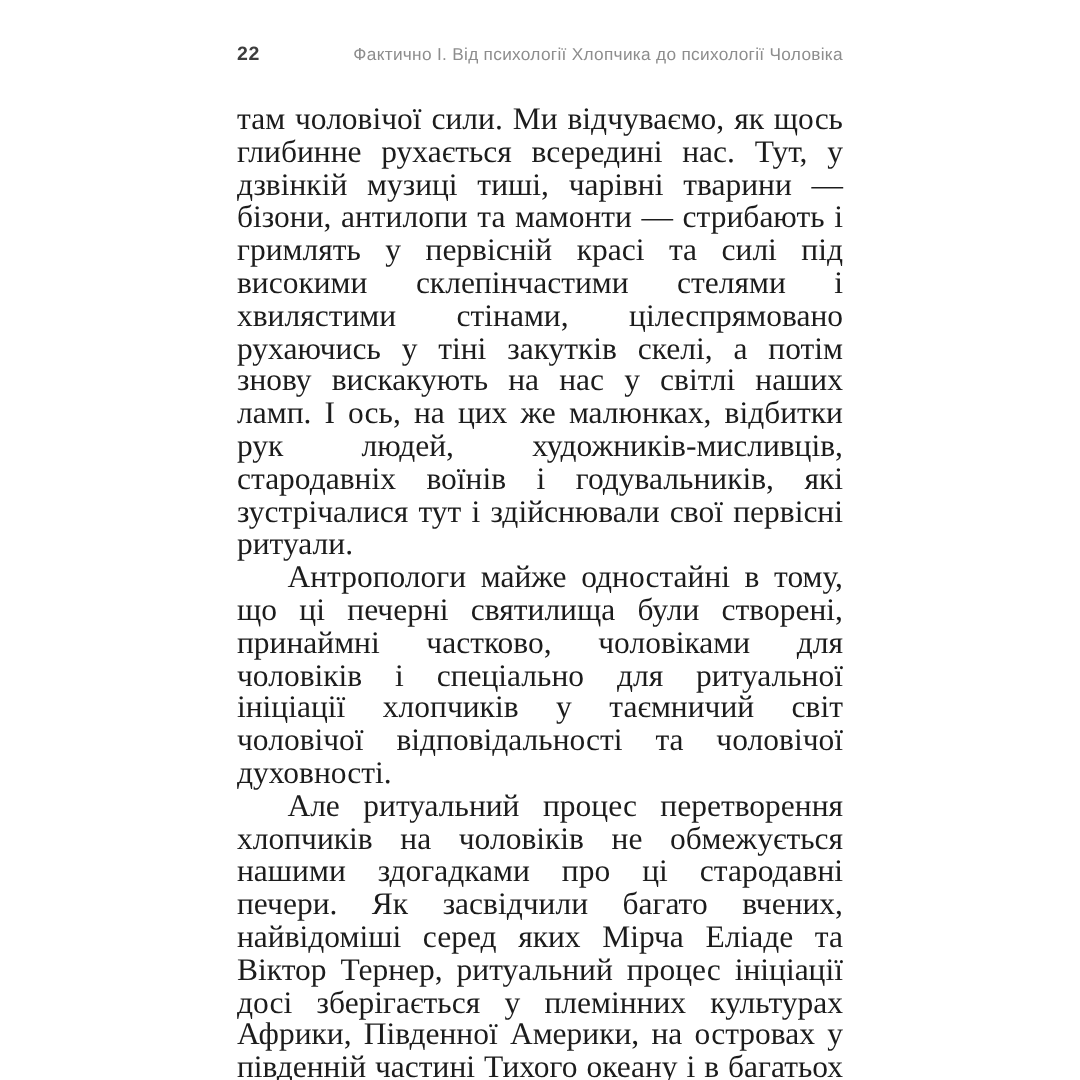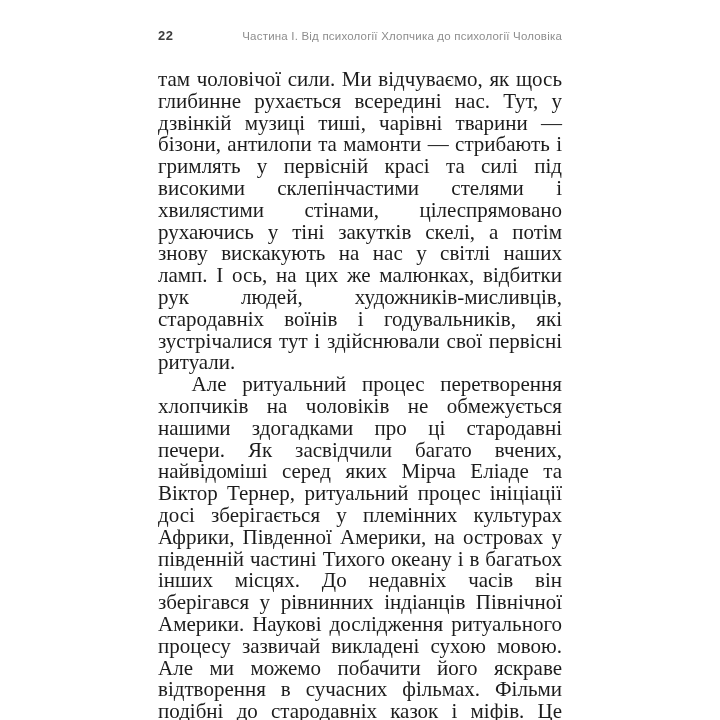--- a/index.html
+++ b/index.html
@@ -55,22 +55,23 @@
   }
 </style>
 </head>
 <body>
 
 <div class="page">
   <div class="content">
 
     <div class="running-head">
       <span class="page-number">22</span>
-      <span class="running-title">Частина І. Від психології Хлопчика до психології Чоловіка</span>
+      <span class="running-title">Фактично І. Від психології Хлопчика до психології Чоловіка</span>
     </div>
 
     <div class="body-text" lang="uk">
       <p>там чоловічої сили. Ми відчуваємо, як щось глибинне рухається всередині нас. Тут, у дзвінкій музиці тиші, чарівні тварини — бізони, антилопи та мамонти — стрибають і гримлять у первісній красі та силі під високими склепінчастими стелями і хвилястими стінами, цілеспрямовано рухаючись у тіні закутків скелі, а потім знову вискакують на нас у світлі наших ламп. І ось, на цих же малюнках, відбитки рук людей, художників-мисливців, стародавніх воїнів і годувальників, які зустрічалися тут і здійснювали свої первісні ритуали.</p>
+      <p class="indent">Антропологи майже одностайні в тому, що ці печерні святилища були створені, принаймні частково, чоловіками для чоловіків і спеціально для ритуальної ініціації хлопчиків у таємничий світ чоловічої відповідальності та чоловічої духовності.</p>
       <p class="indent">Але ритуальний процес перетворення хлопчиків на чоловіків не обмежується нашими здогадками про ці стародавні печери. Як засвідчили багато вчених, найвідоміші серед яких Мірча Еліаде та Віктор Тернер, ритуальний процес ініціації досі зберігається у племінних культурах Африки, Південної Америки, на островах у південній частині Тихого океану і в багатьох інших місцях. До недавніх часів він зберігався у рівнинних індіанців Північної Америки. Наукові дослідження ритуального процесу зазвичай викладені сухою мовою. Але ми можемо побачити його яскраве відтворення в сучасних фільмах. Фільми подібні до стародавніх казок і міфів. Це історії, які ми розповідаємо самі собі про себе — про своє життя та його сенс. Фактично,</p>
     </div>
 
   </div>
 </div>
 
 </body></html>

